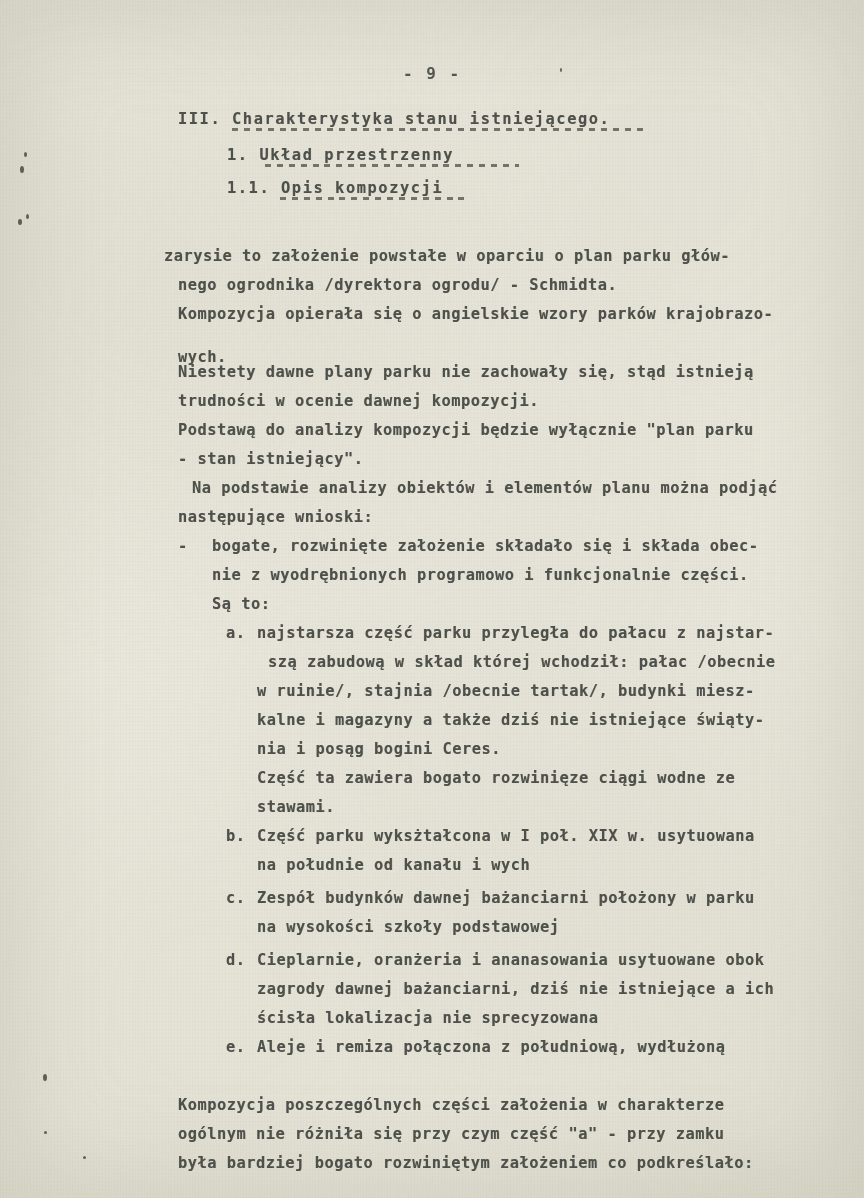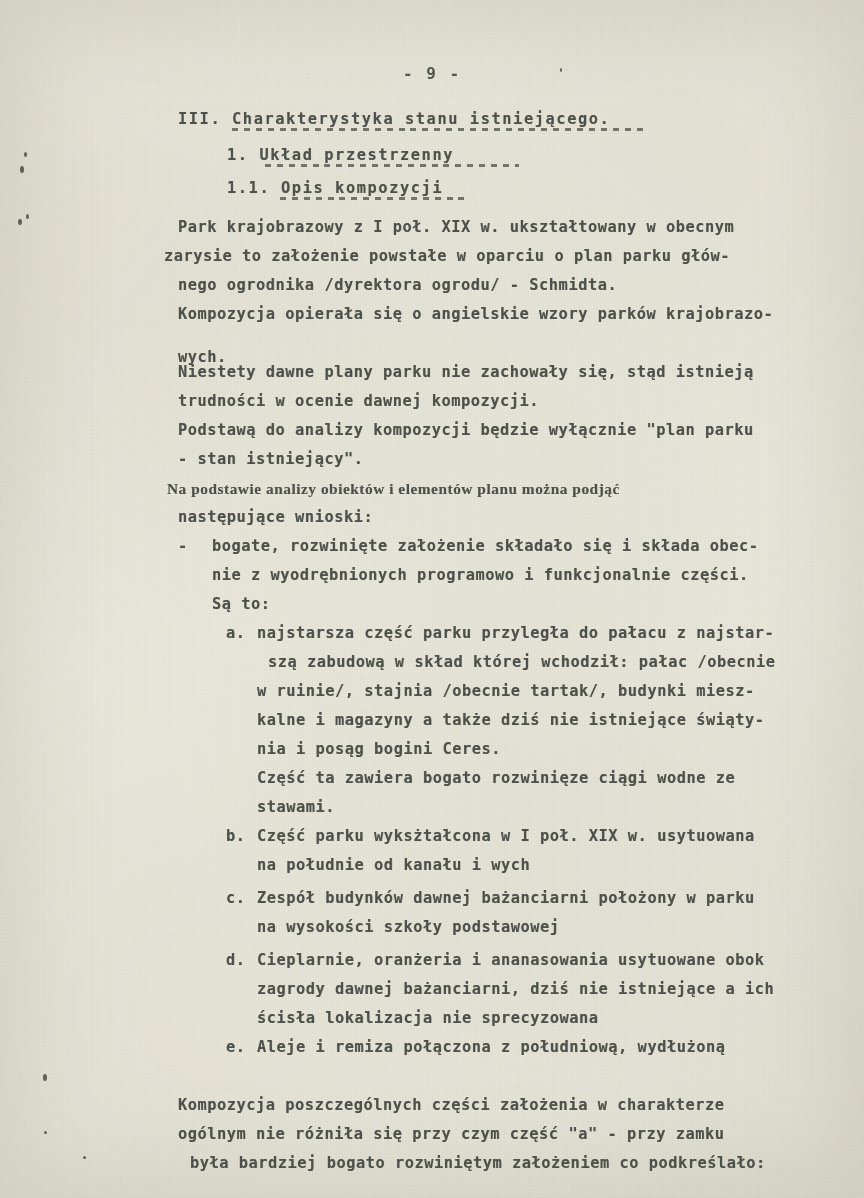--- a/index.html
+++ b/index.html
@@ -119,30 +119,29 @@
 
     <div class="line heading" style="left:178px; top:112px;">III. Charakterystyka stanu istniejącego.</div>
     <div class="uline" style="left:232px; top:128px; width:416px;"></div>
 
     <div class="line heading" style="left:227px; top:148px;">1. Układ przestrzenny</div>
     <div class="uline" style="left:265px; top:164px; width:254px;"></div>
 
     <div class="line heading" style="left:227px; top:181px;">1.1. Opis kompozycji</div>
     <div class="uline" style="left:280px; top:197px; width:186px;"></div>
 
-    <div class="line" style="left:178px; top:220px;">Park krajobrazowy z I poł. XIX w. ukształtowany w obecnym</div>
     <div class="line" style="left:164px; top:249px;">zarysie to założenie powstałe w oparciu o plan parku głów-</div>
     <div class="line" style="left:178px; top:278px;">nego ogrodnika /dyrektora ogrodu/ - Schmidta.</div>
     <div class="line" style="left:178px; top:307px;">Kompozycja opierała się o angielskie wzory parków krajobrazo-</div>
     <div class="line" style="left:178px; top:336px;margin-top:14px;">wych.</div>
     <div class="line" style="left:178px; top:365px;">Niestety dawne plany parku nie zachowały się, stąd istnieją</div>
     <div class="line" style="left:178px; top:394px;">trudności w ocenie dawnej kompozycji.</div>
     <div class="line" style="left:178px; top:423px;">Podstawą do analizy kompozycji będzie wyłącznie "plan parku</div>
     <div class="line" style="left:178px; top:452px;">- stan istniejący".</div>
-    <div class="line" style="left:167px; top:481px;font-family:Liberation Serif, serif;">Na podstawie analizy obiektów i elementów planu można podjąć</div>
+    <div class="line" style="left:192px; top:481px;">Na podstawie analizy obiektów i elementów planu można podjąć</div>
     <div class="line" style="left:178px; top:510px;">następujące wnioski:</div>
 
     <div class="line" style="left:178px; top:539px;">-</div>
     <div class="line" style="left:212px; top:539px;">bogate, rozwinięte założenie składało się i składa obec-</div>
     <div class="line" style="left:212px; top:568px;">nie z wyodrębnionych programowo i funkcjonalnie części.</div>
     <div class="line" style="left:212px; top:597px;">Są to:</div>
 
     <div class="line" style="left:226px; top:626px;">a.</div>
     <div class="line" style="left:257px; top:626px;">najstarsza część parku przyległa do pałacu z najstar-</div>
     <div class="line" style="left:268px; top:655px;">szą zabudową w skład której wchodził: pałac /obecnie</div>
@@ -163,21 +162,21 @@
     <div class="line" style="left:226px; top:953px;">d.</div>
     <div class="line" style="left:257px; top:953px;">Cieplarnie, oranżeria i ananasowania usytuowane obok</div>
     <div class="line" style="left:257px; top:982px;">zagrody dawnej bażanciarni, dziś nie istniejące a ich</div>
     <div class="line" style="left:257px; top:1011px;">ścisła lokalizacja nie sprecyzowana</div>
 
     <div class="line" style="left:226px; top:1040px;">e.</div>
     <div class="line" style="left:257px; top:1040px;">Aleje i remiza połączona z południową, wydłużoną</div>
 
     <div class="line" style="left:178px; top:1098px;">Kompozycja poszczególnych części założenia w charakterze</div>
     <div class="line" style="left:178px; top:1127px;">ogólnym nie różniła się przy czym część "a" - przy zamku</div>
-    <div class="line" style="left:178px; top:1156px;margin-left:12px;">była bardziej bogato rozwiniętym założeniem co podkreślało:</div>
+    <div class="line" style="left:178px; top:1156px;">była bardziej bogato rozwiniętym założeniem co podkreślało:</div>
 
     <div class="speck" style="left:24px; top:152px; width:3px; height:5px;"></div>
     <div class="speck" style="left:20px; top:166px; width:4px; height:7px;"></div>
     <div class="speck" style="left:26px; top:214px; width:3px; height:5px;"></div>
     <div class="speck" style="left:18px; top:219px; width:4px; height:6px;"></div>
     <div class="speck" style="left:43px; top:1074px; width:4px; height:7px;"></div>
     <div class="speck" style="left:44px; top:1131px; width:3px; height:3px;"></div>
     <div class="speck" style="left:83px; top:1156px; width:3px; height:3px;"></div>
     <div class="speck" style="left:560px; top:68px; width:2px; height:4px;"></div>
 

